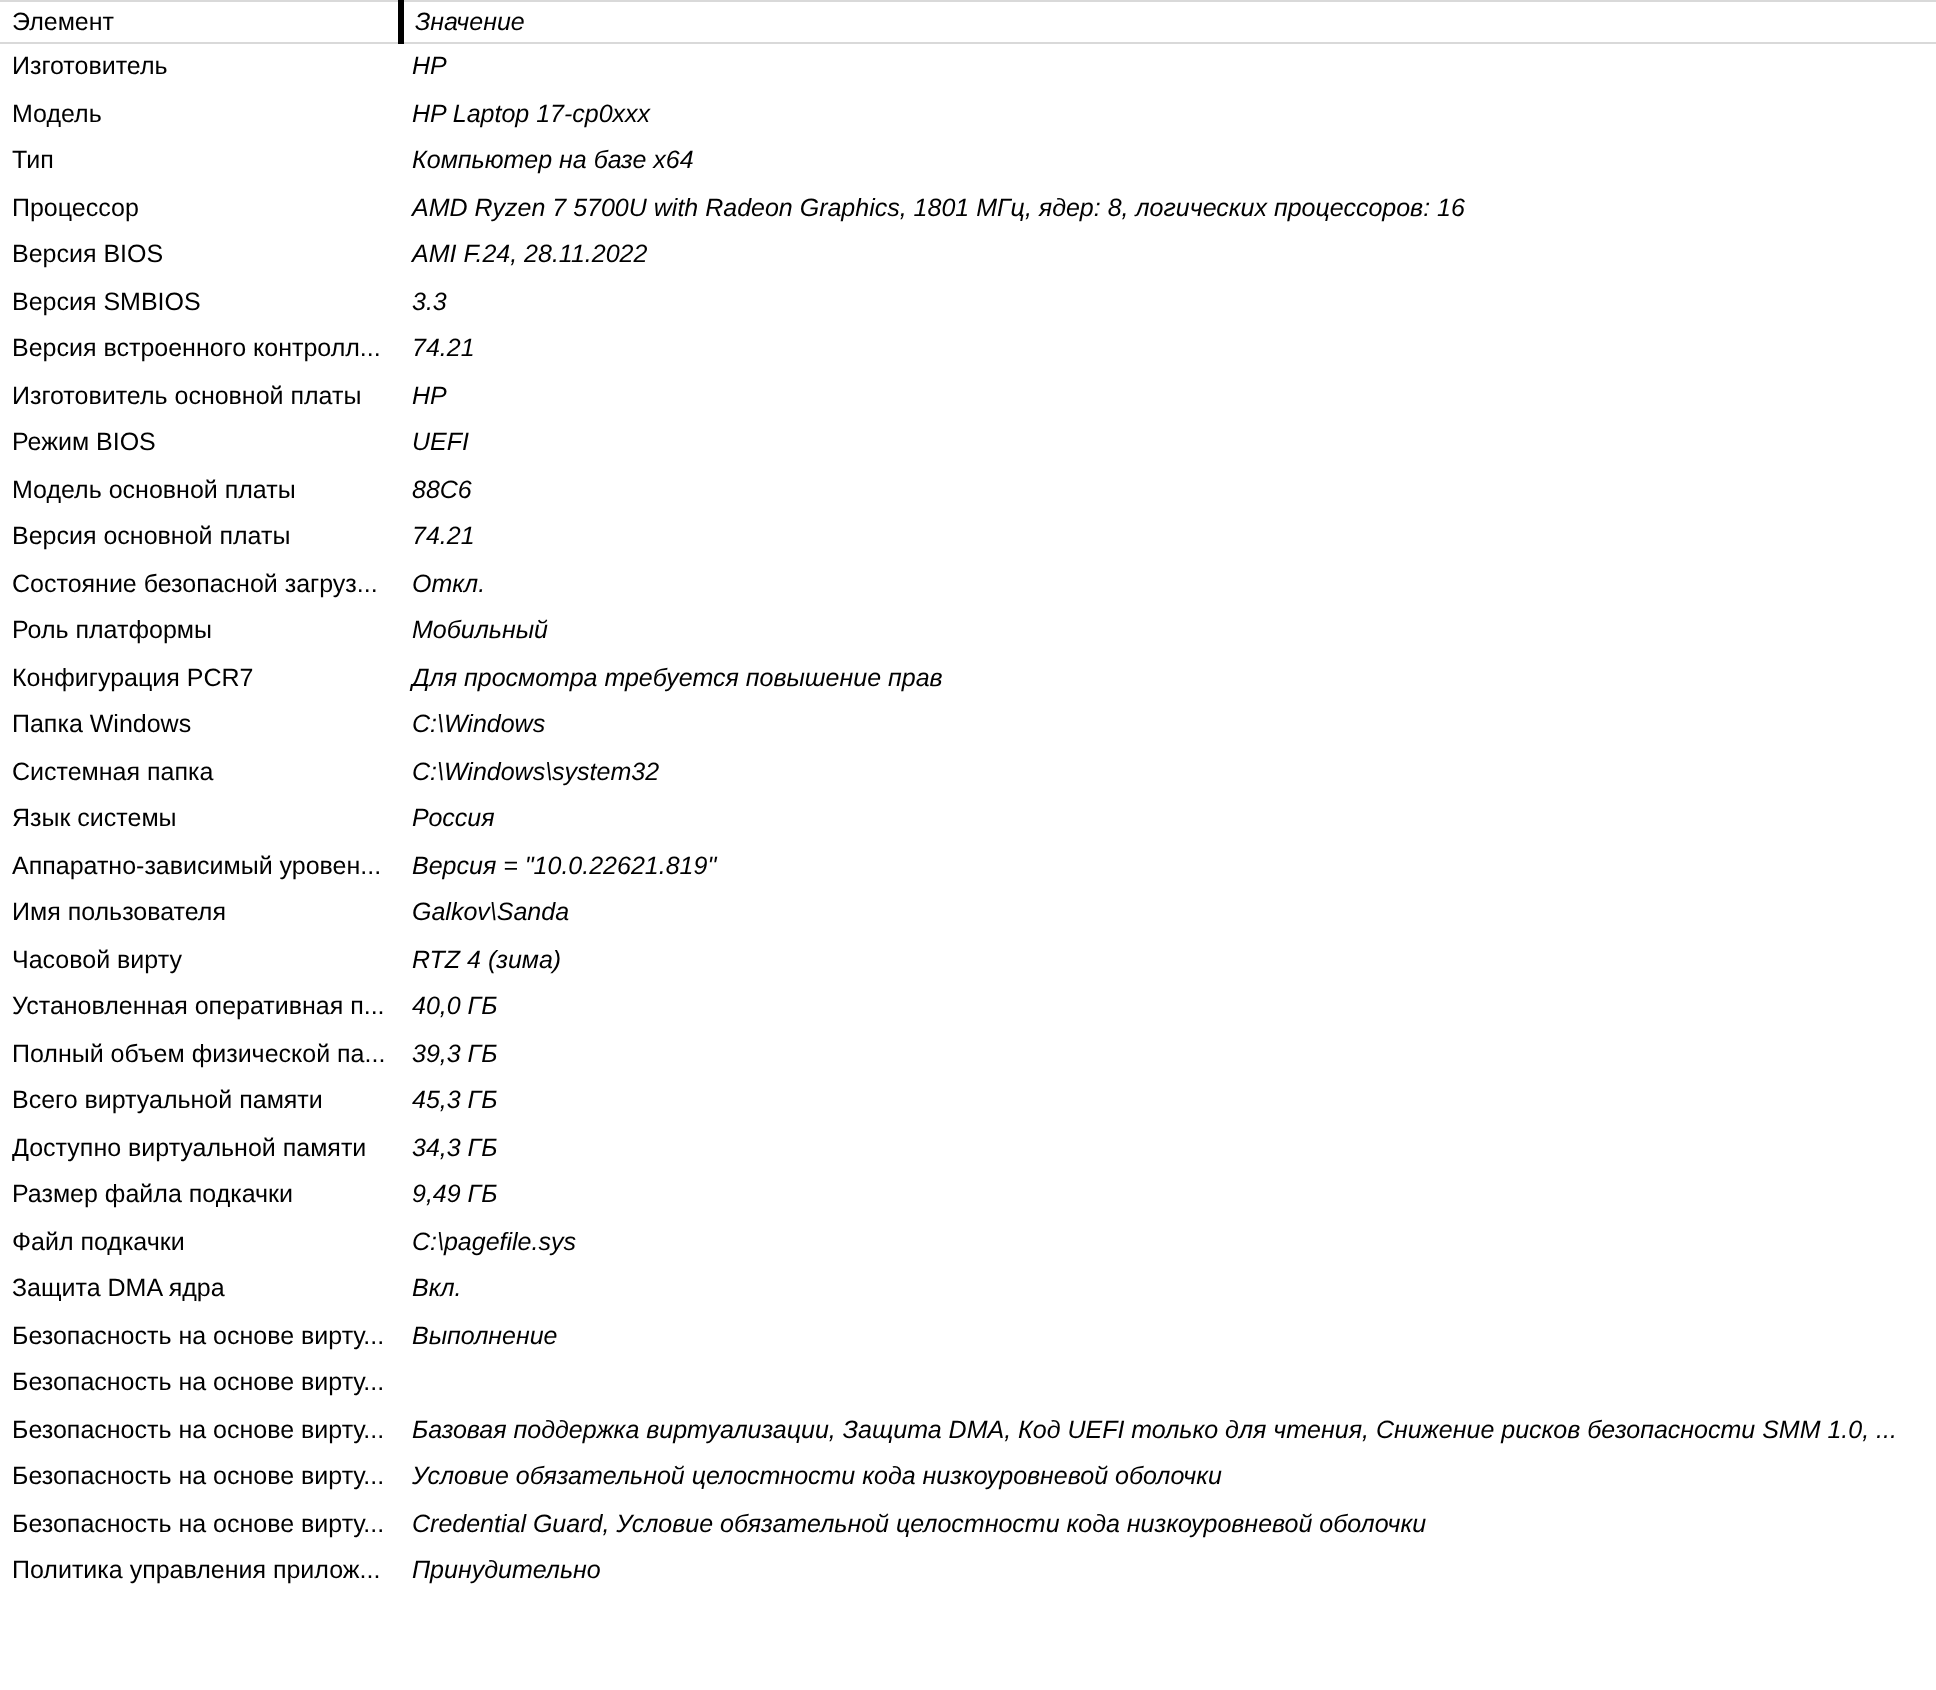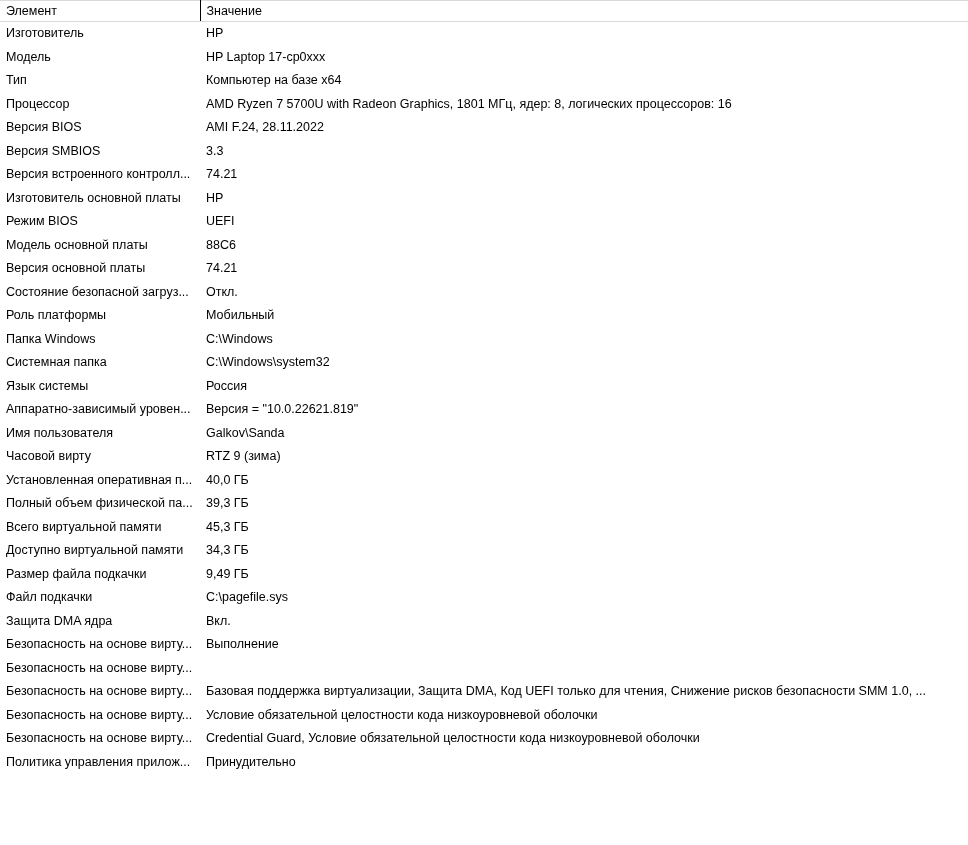--- a/index.html
+++ b/index.html
@@ -22,31 +22,31 @@
     border-top: 1px solid #d9d9d9;
     border-bottom: 1px solid #d9d9d9;
     background: #fff;
     padding: 3px 6px 3px 6px;
     font-weight: 400;
     color: #000;
     white-space: nowrap;
     overflow: hidden;
     text-overflow: ellipsis;
   }
-  .header-row .col-label { border-right: 1px solid #000000; margin-left: 40px; }
+  .header-row .col-label { border-right: 3px solid #000000; margin-left: 40px; }
   .data-row td {
     padding: 3px 6px;
     white-space: nowrap;
     overflow: hidden;
     text-overflow: ellipsis;
     vertical-align: middle;
     line-height: 1.4;
   }
   .col-label { width: 200px; }
-  .col-value { width: auto; }
+  .col-value { width: auto; font-style: italic; }
 </style>
 </head>
 <body>
 
 <table class="table">
   <colgroup>
     <col class="col-label">
     <col class="col-value">
   </colgroup>
   <thead>
@@ -102,20 +102,24 @@
       </tr>
       <tr class="data-row">
         <td class="col-label">Состояние безопасной загруз...</td>
         <td class="col-value">Откл.</td>
       </tr>
       <tr class="data-row">
         <td class="col-label">Роль платформы</td>
         <td class="col-value">Мобильный</td>
       </tr>
       <tr class="data-row">
+        <td class="col-label">Конфигурация PCR7</td>
+        <td class="col-value">Для просмотра требуется повышение прав</td>
+      </tr>
+      <tr class="data-row">
         <td class="col-label">Папка Windows</td>
         <td class="col-value">C:\Windows</td>
       </tr>
       <tr class="data-row">
         <td class="col-label">Системная папка</td>
         <td class="col-value">C:\Windows\system32</td>
       </tr>
       <tr class="data-row">
         <td class="col-label">Язык системы</td>
         <td class="col-value">Россия</td>
@@ -123,21 +127,21 @@
       <tr class="data-row">
         <td class="col-label">Аппаратно-зависимый уровен...</td>
         <td class="col-value">Версия = "10.0.22621.819"</td>
       </tr>
       <tr class="data-row">
         <td class="col-label">Имя пользователя</td>
         <td class="col-value">Galkov\Sanda</td>
       </tr>
       <tr class="data-row">
         <td class="col-label">Часовой вирту</td>
-        <td class="col-value">RTZ 9 (зима)</td>
+        <td class="col-value">RTZ 4 (зима)</td>
       </tr>
       <tr class="data-row">
         <td class="col-label">Установленная оперативная п...</td>
         <td class="col-value">40,0 ГБ</td>
       </tr>
       <tr class="data-row">
         <td class="col-label">Полный объем физической па...</td>
         <td class="col-value">39,3 ГБ</td>
       </tr>
       <tr class="data-row">

